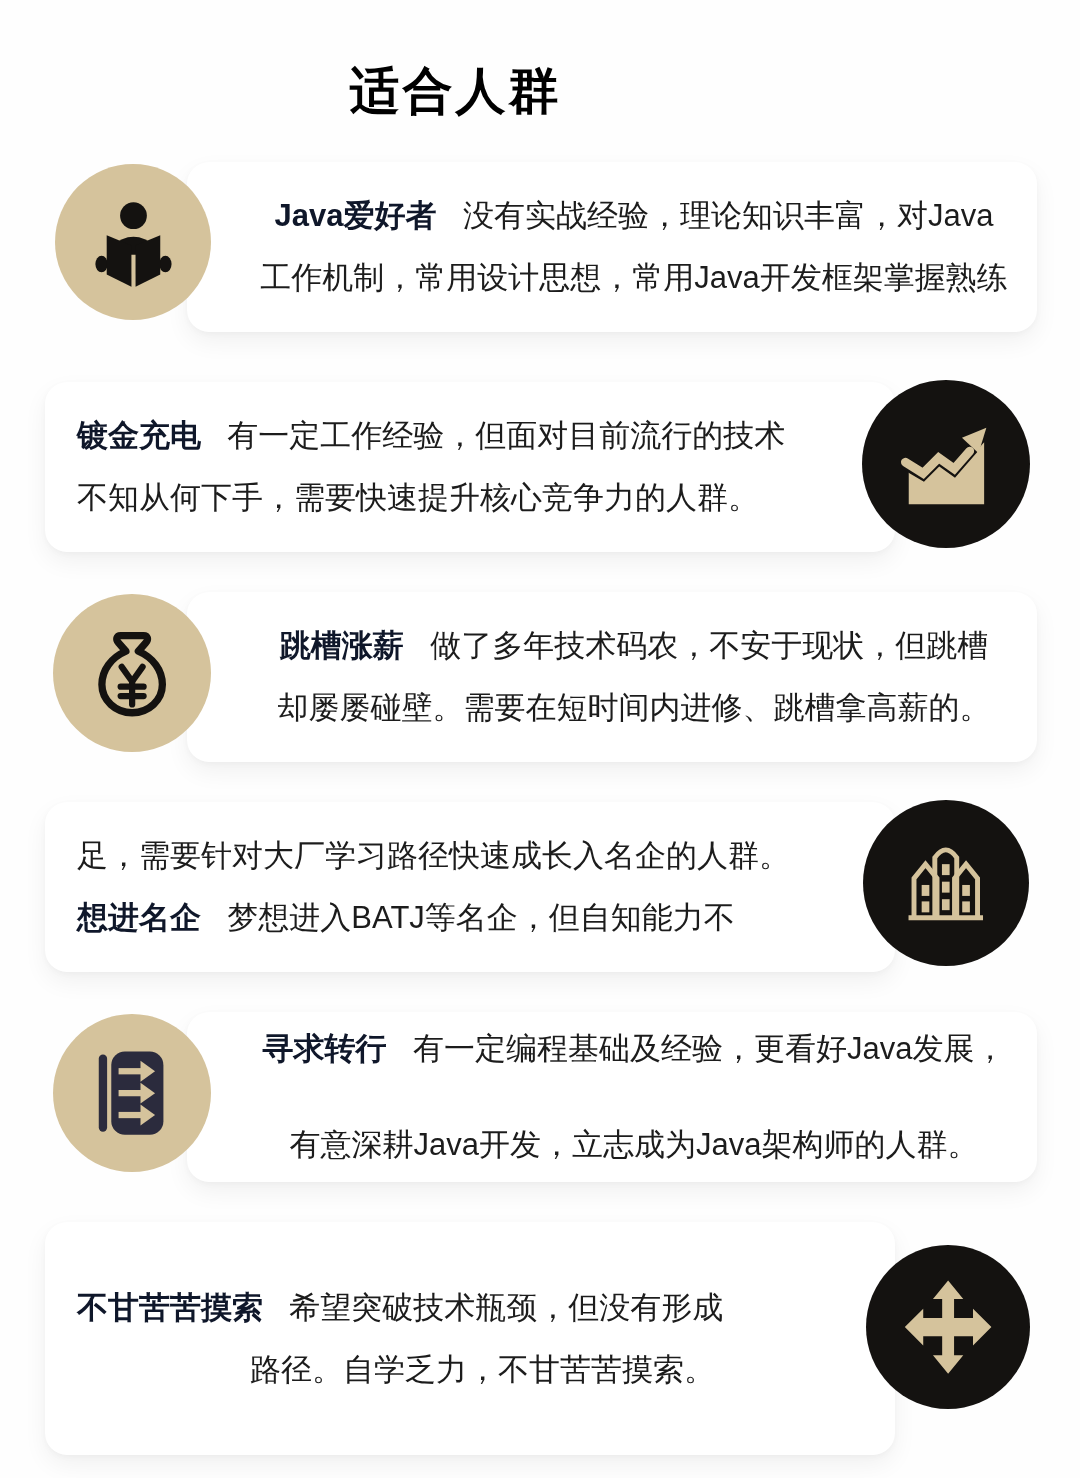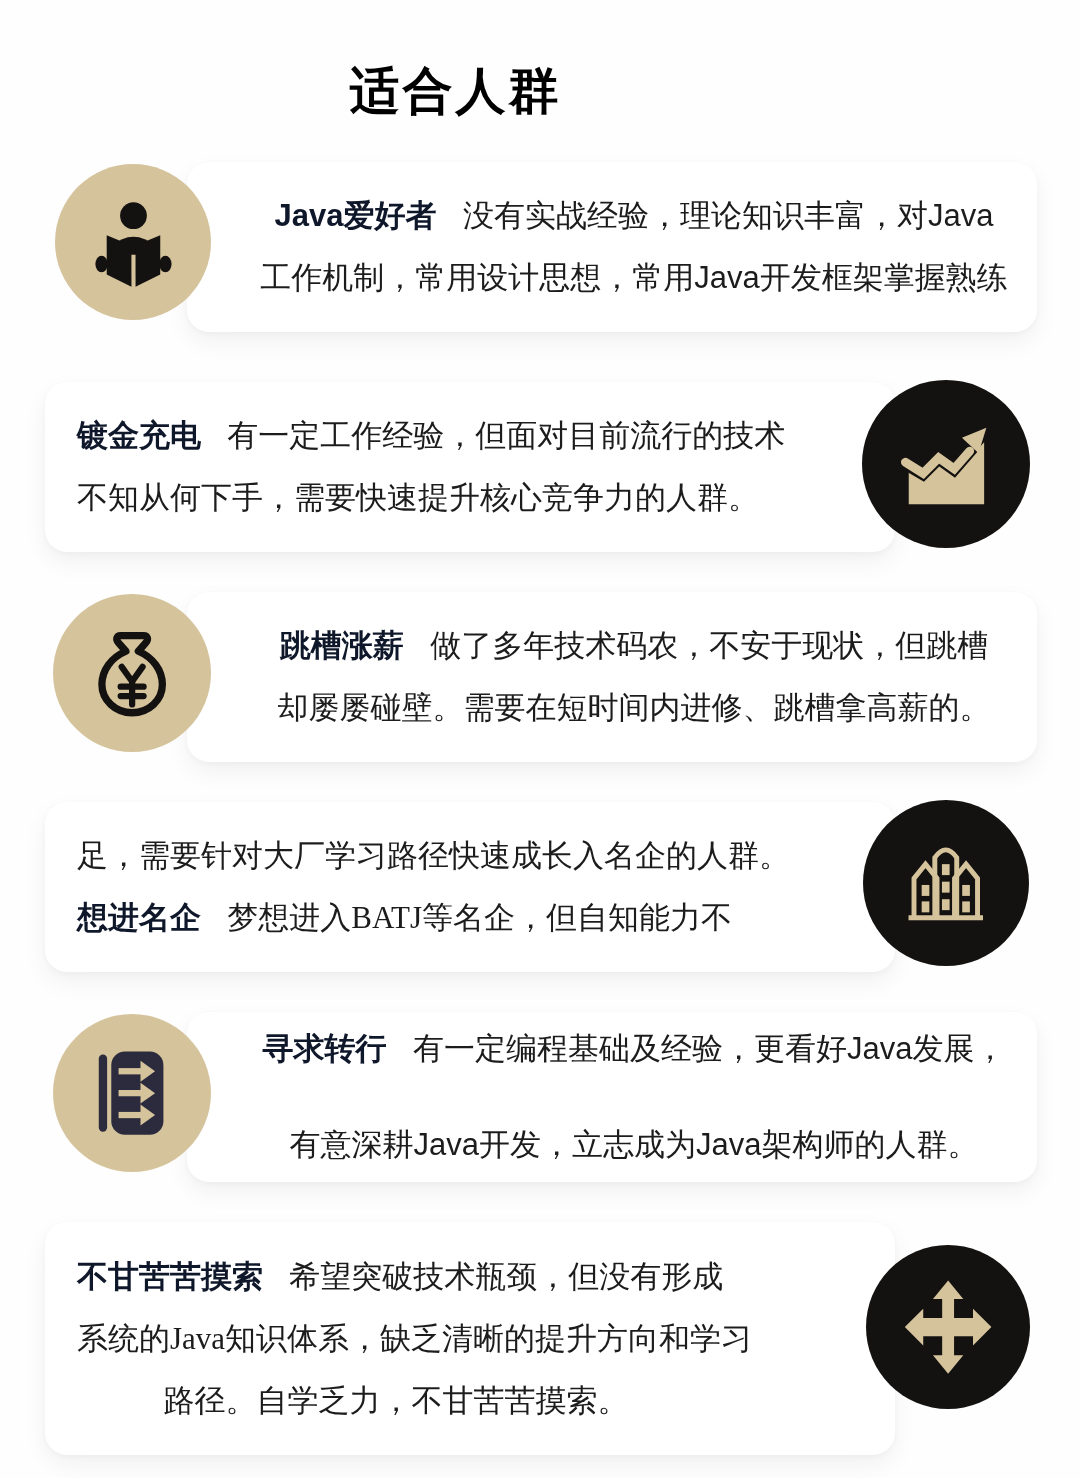--- a/index.html
+++ b/index.html
@@ -21,21 +21,21 @@
     border-radius:22px;
     box-shadow:0 10px 24px rgba(0,0,0,0.055), 0 2px 6px rgba(0,0,0,0.03);
     display:flex;flex-direction:column;justify-content:center;
     box-sizing:border-box;
   }
   .card .line{
     margin:0;font-size:31px;line-height:62px;white-space:nowrap;
     color:var(--text,#1c1c1c);
   }
   .card.center{text-align:center;padding-left:58px;padding-right:14px;}
-  .card.left{text-align:center;padding-left:32px;padding-right:180px;font-family:Liberation Serif, serif;}
+  .card.left{text-align:right;padding-left:32px;padding-right:180px;}
   .h{font-weight:700;color:#0f172a;margin-right:0.85em;}
   .badge{
     position:absolute;border-radius:50%;
     display:flex;align-items:center;justify-content:center;
     z-index:2;
   }
   .badge.tan{background:var(--tan,#d5c39c);}
   .badge.ink{background:var(--ink,#141210);}
   .badge svg{width:66%;height:66%;display:block;}
 
@@ -161,21 +161,20 @@
   </div>
   <div class="card center">
     <p class="line"><b class="h">寻求转行</b><span>有一定编程基础及经验，更看好Java发展，</span></p>
     <p class="line">有意深耕Java开发，立志成为Java架构师的人群。</p>
   </div>
 </section>
 
 <section class="row r6">
   <div class="card left">
     <p class="line"><b class="h">不甘苦苦摸索</b><span>希望突破技术瓶颈，但没有形成</span></p>
-    <p class="line">系统的Java知识体系，缺乏清晰的提升方向和学习</p>
     <p class="line">路径。自学乏力，不甘苦苦摸索。</p>
   </div>
   <div class="badge ink">
     <svg viewBox="0 0 100 100" aria-hidden="true">
       <path class="ic-tan" d="M50 7 L64 24 H55.5 V41.5 H73 V33 L90 50 L73 67 V58.5 H55.5 V76 H64 L50 93 L36 76 H44.5 V58.5 H27 V67 L10 50 L27 33 V41.5 H44.5 V24 H36 Z"></path>
     </svg>
   </div>
 </section>
 
 </body></html>

